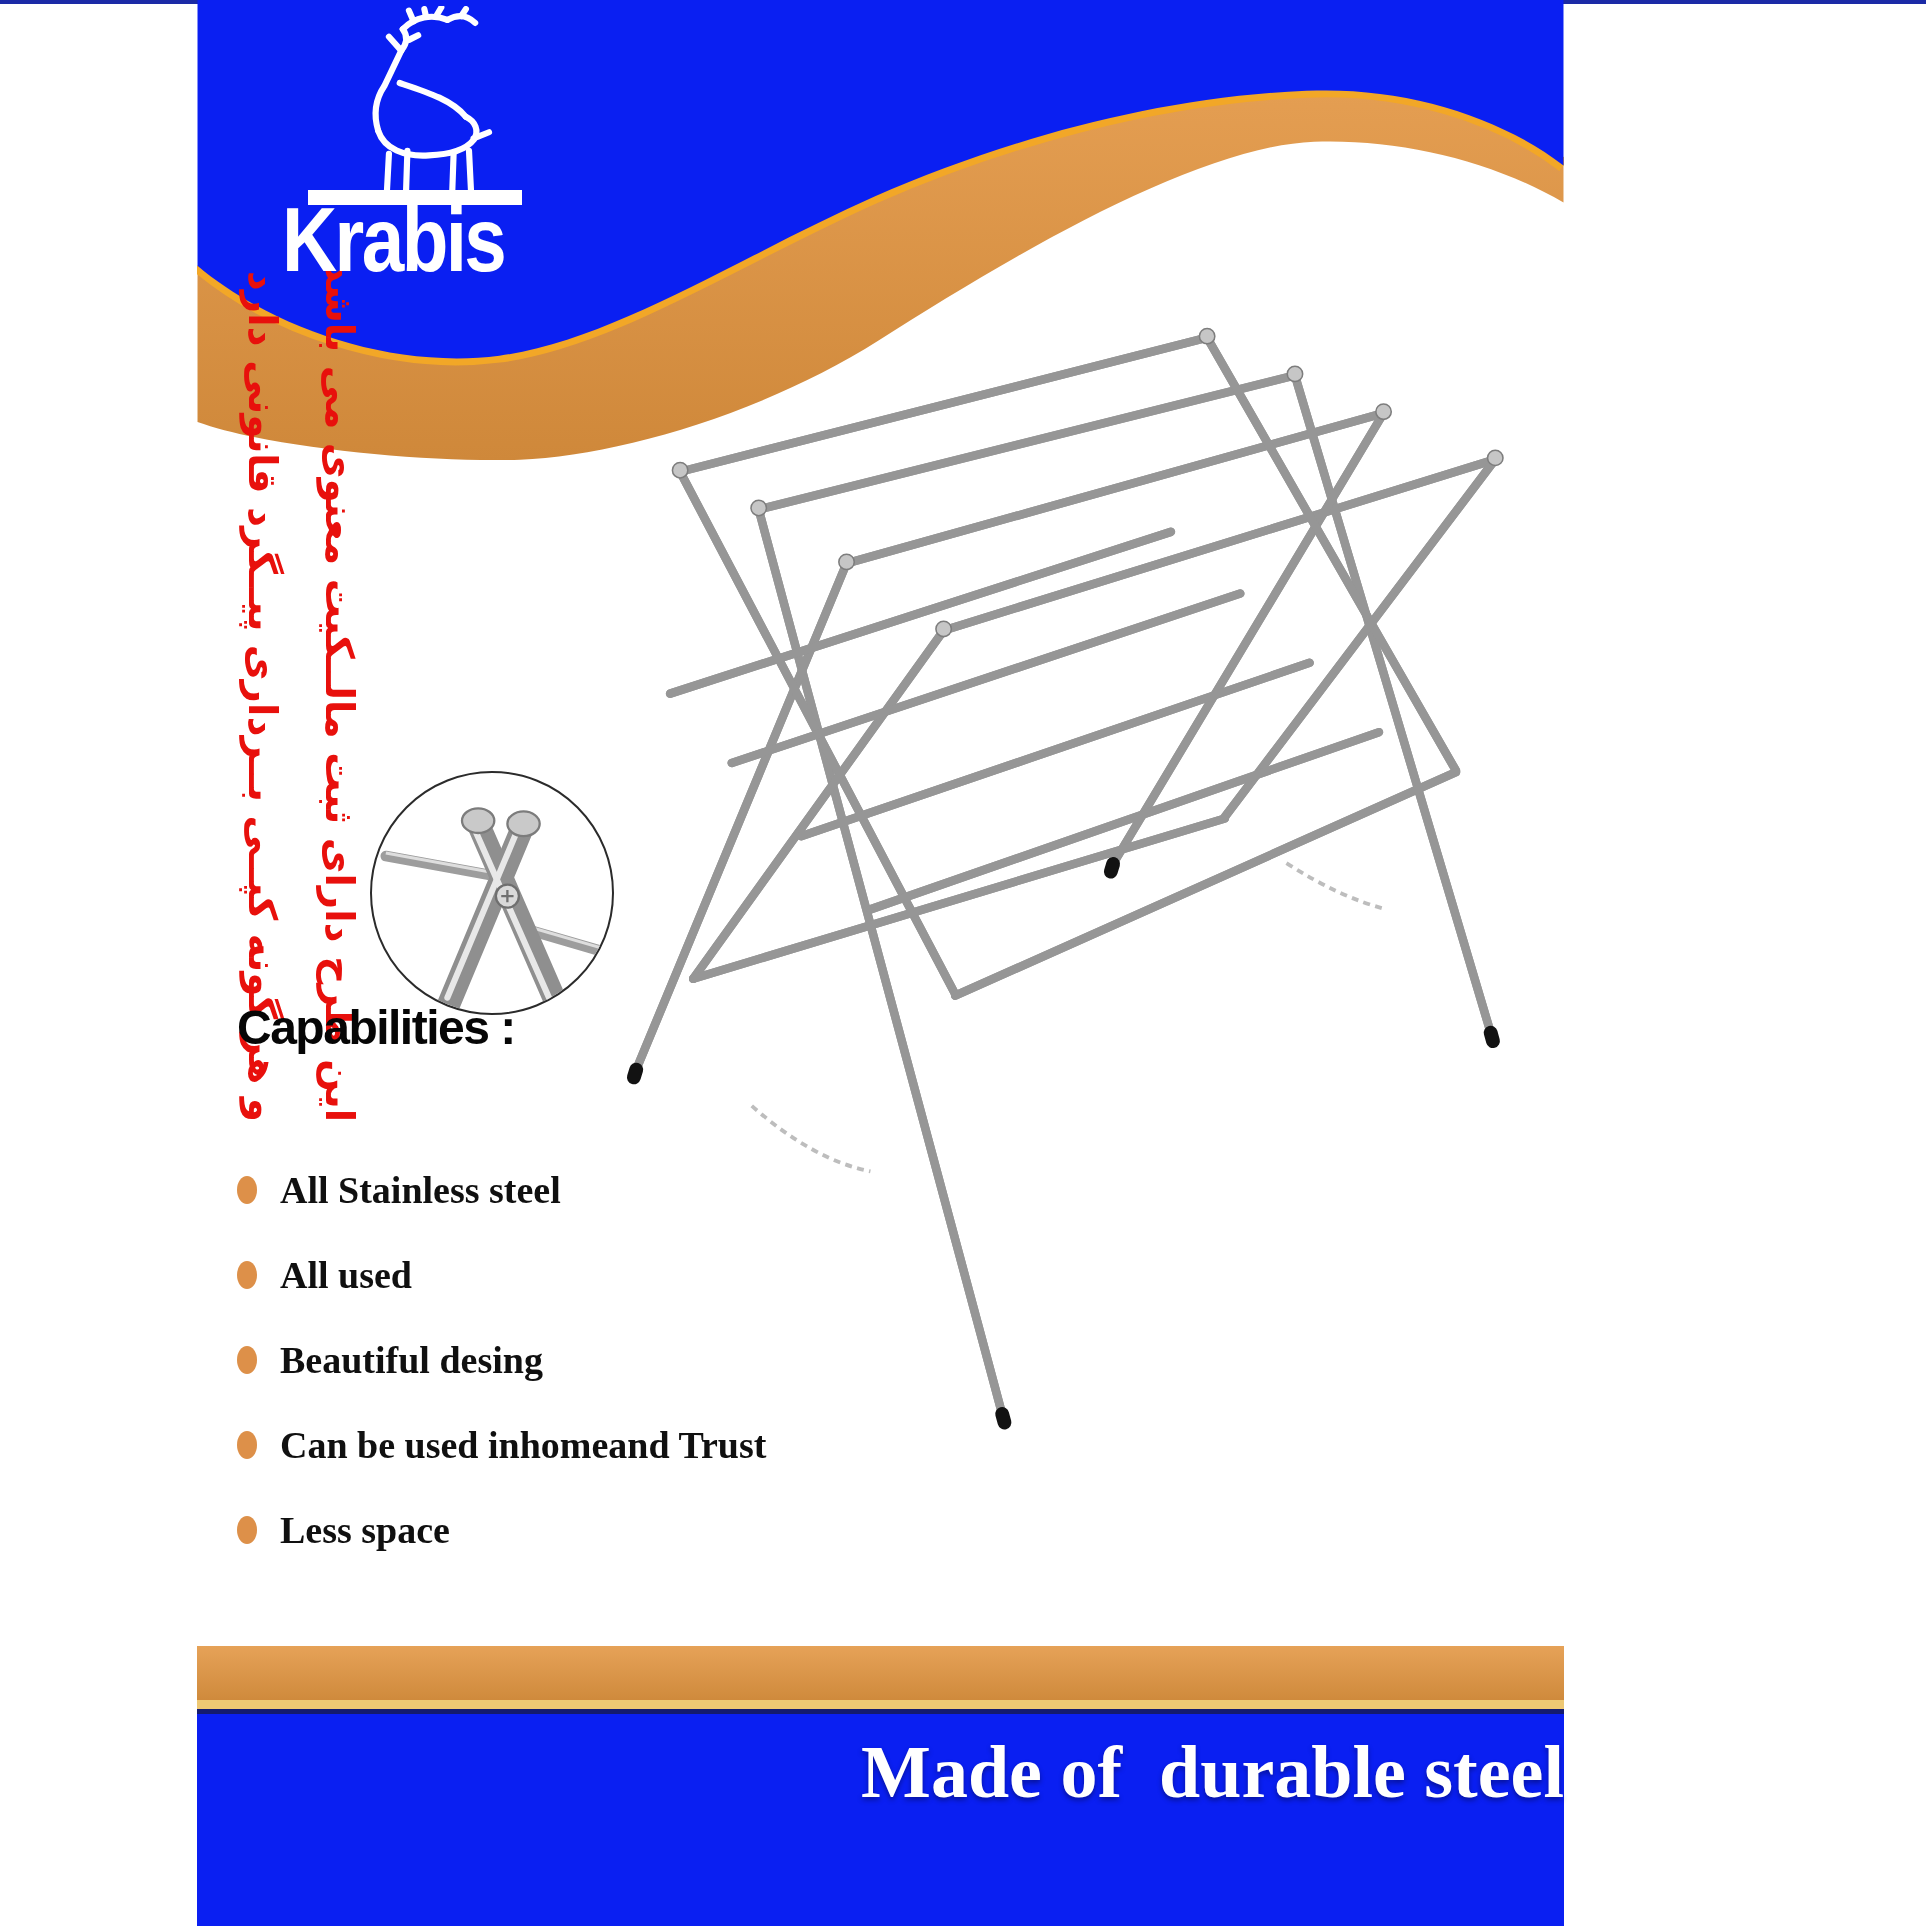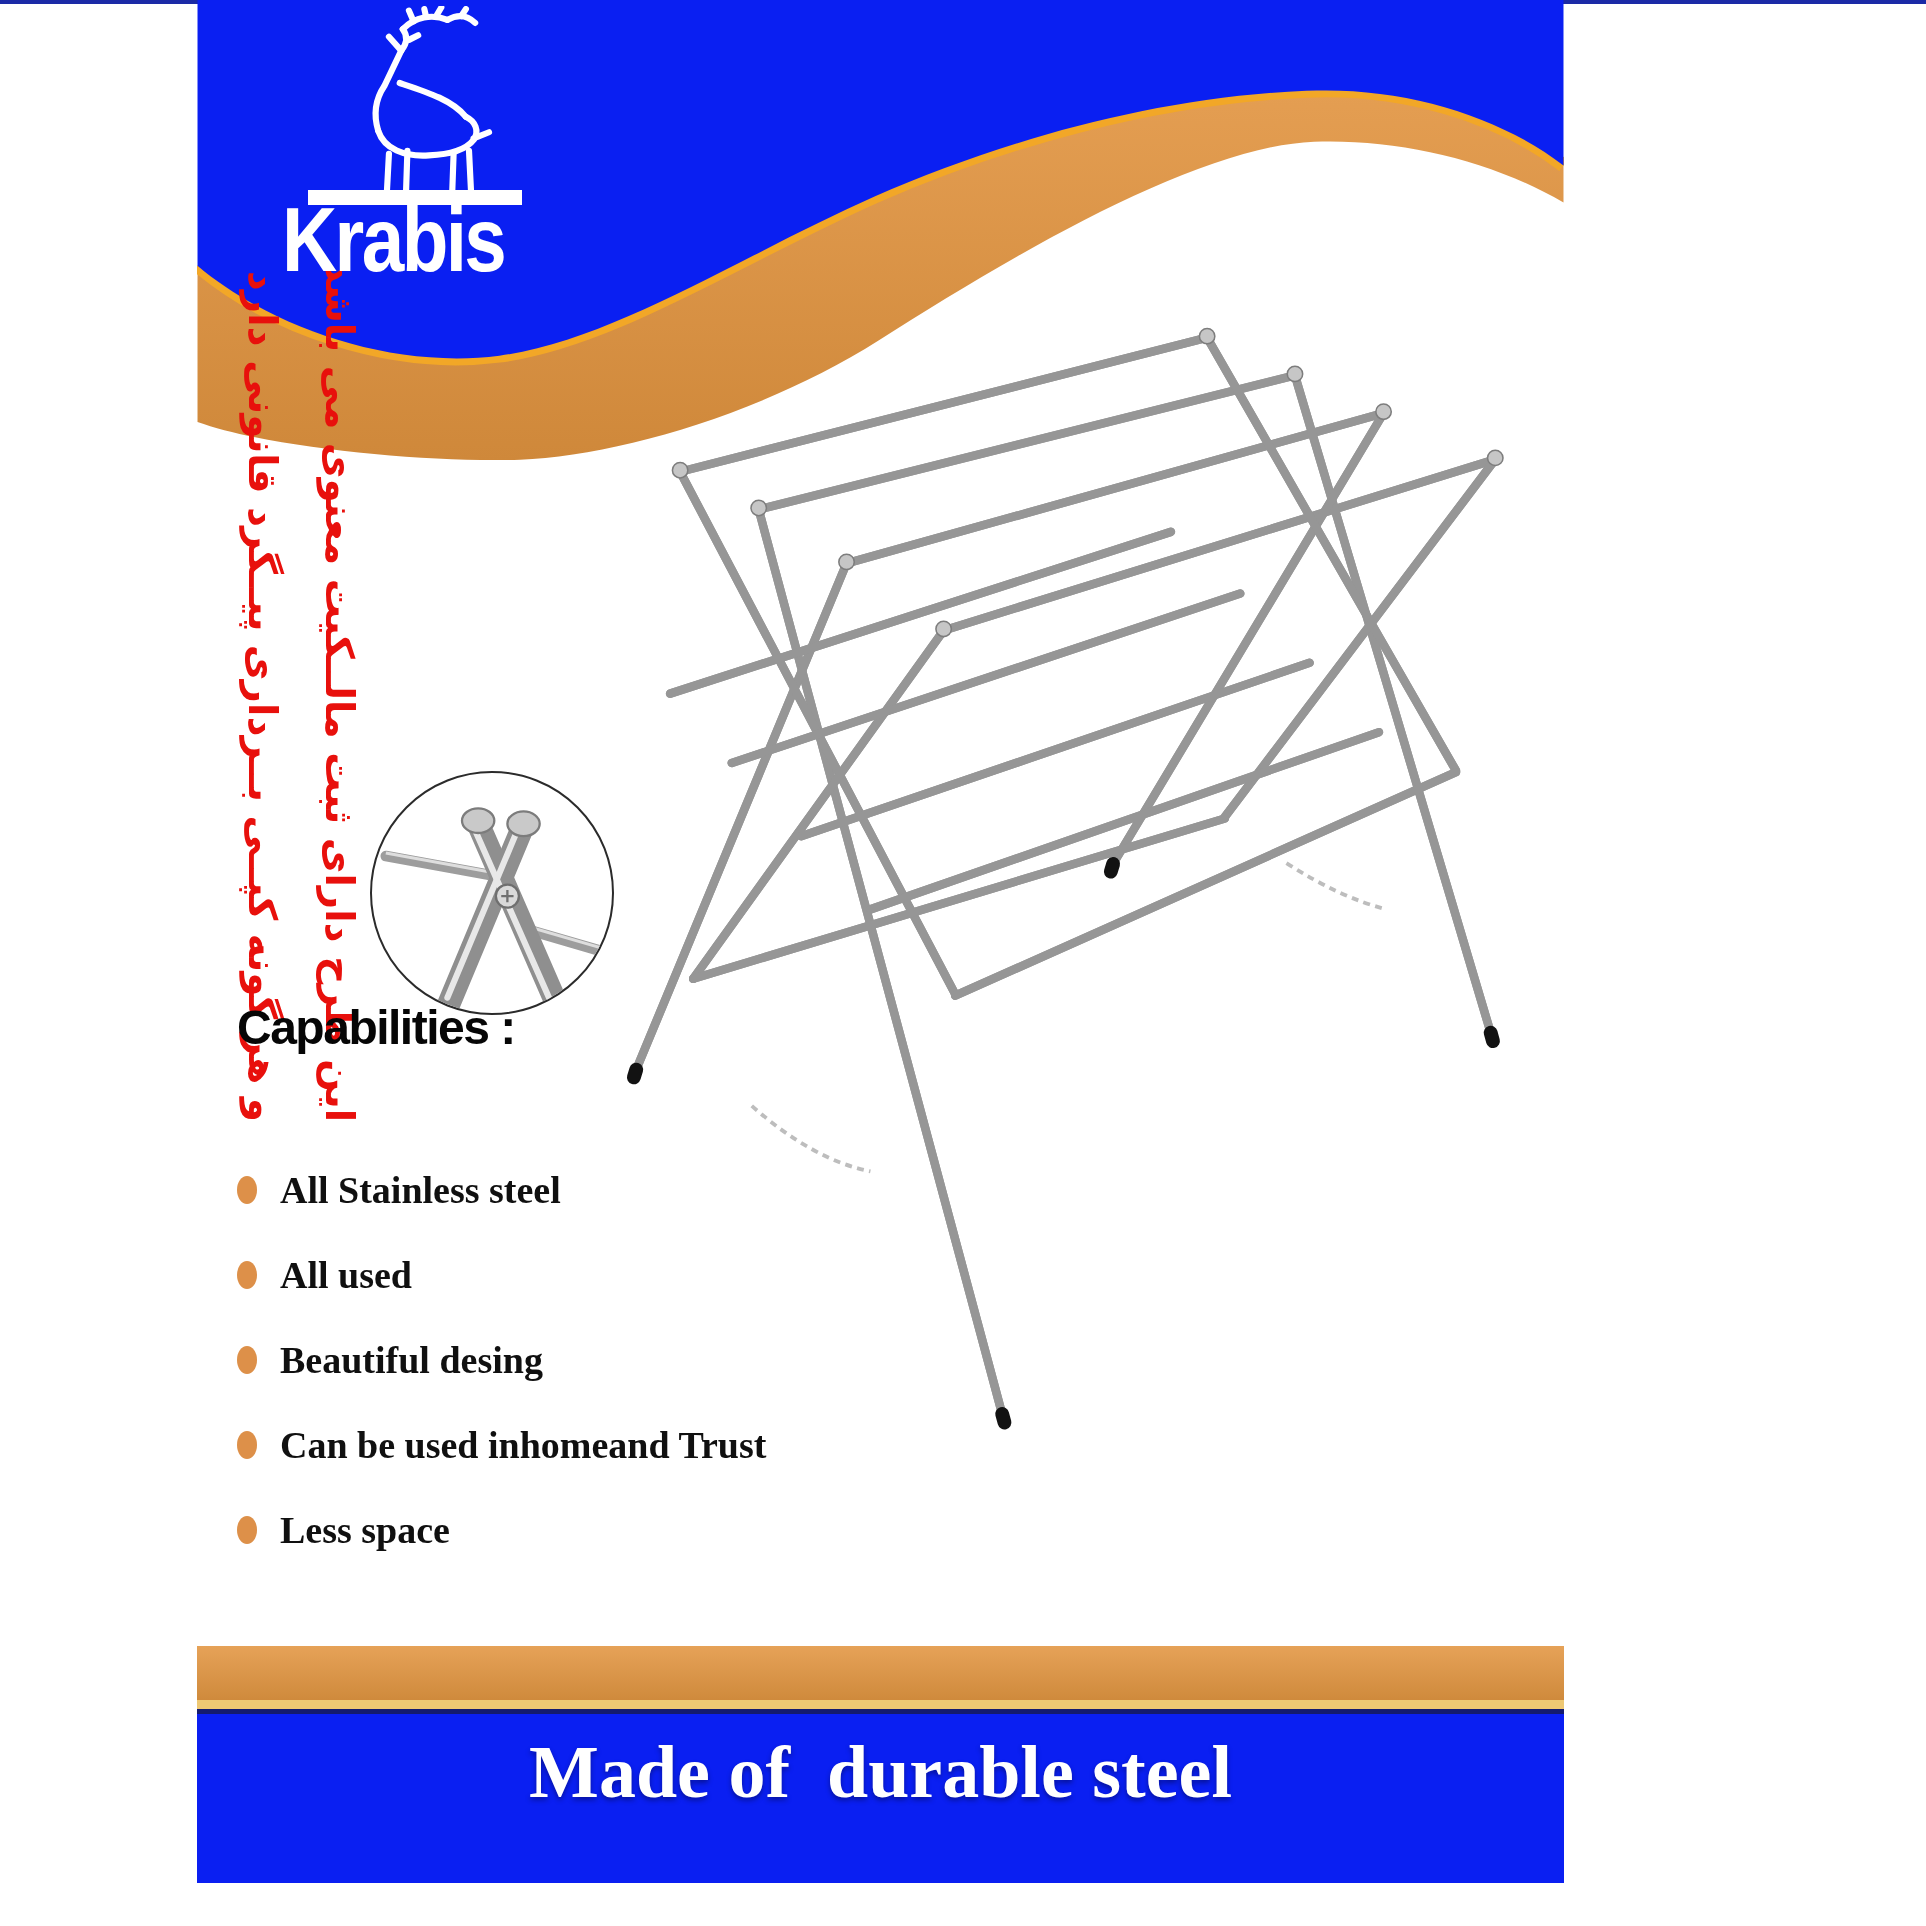--- a/index.html
+++ b/index.html
@@ -47,22 +47,22 @@
   .bullet{width:20px;height:28px;border-radius:50%;background:var(--bullet);
           margin-right:23px;flex:0 0 auto;}
   .cap-text{font-family:"Liberation Serif",serif;font-weight:bold;font-size:38px;
             color:#101010;white-space:pre;}
 
   
   #band-orange{left:197px;top:1646px;width:1367px;height:54px;
                background:linear-gradient(#e6a258,#cf8a3c);}
   #band-gold{left:197px;top:1700px;width:1367px;height:9.2px;background:var(--gold);}
   #band-navy{left:197px;top:1709px;width:1367px;height:4.6px;background:var(--footer_navy);}
-  #footer{left:197px;top:1714px;width:1367px;height:169px;background:var(--blue);
-          display:flex;flex-direction:column;align-items:center;padding-top:14px;
+  #footer{left:197px;top:1714px;width:1367px;height:213px;background:var(--blue);
+          display:flex;flex-direction:column;align-items:flex-end;padding-top:14px;
           box-sizing:border-box;}
   .footer-line{color:#ffffff;font-family:"Liberation Serif",serif;font-weight:bold;
                font-size:74px;line-height:89px;white-space:pre;
                text-shadow:0 3.1px 5.4px rgba(0,0,30,.4);}
 </style>
 </head>
 <body>
 
 <div class="abs" id="top-hairline"></div>
 

